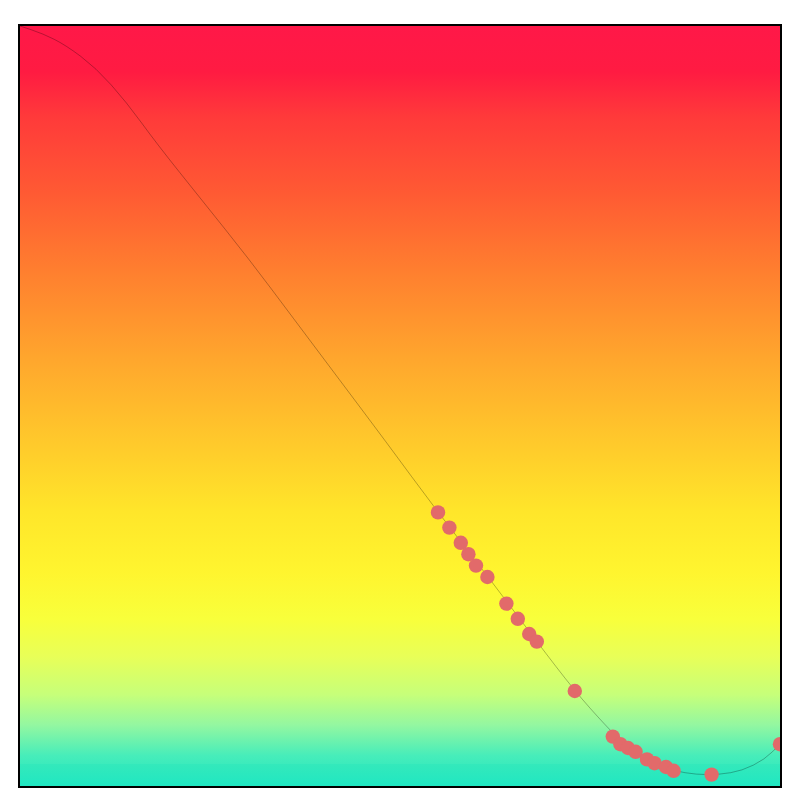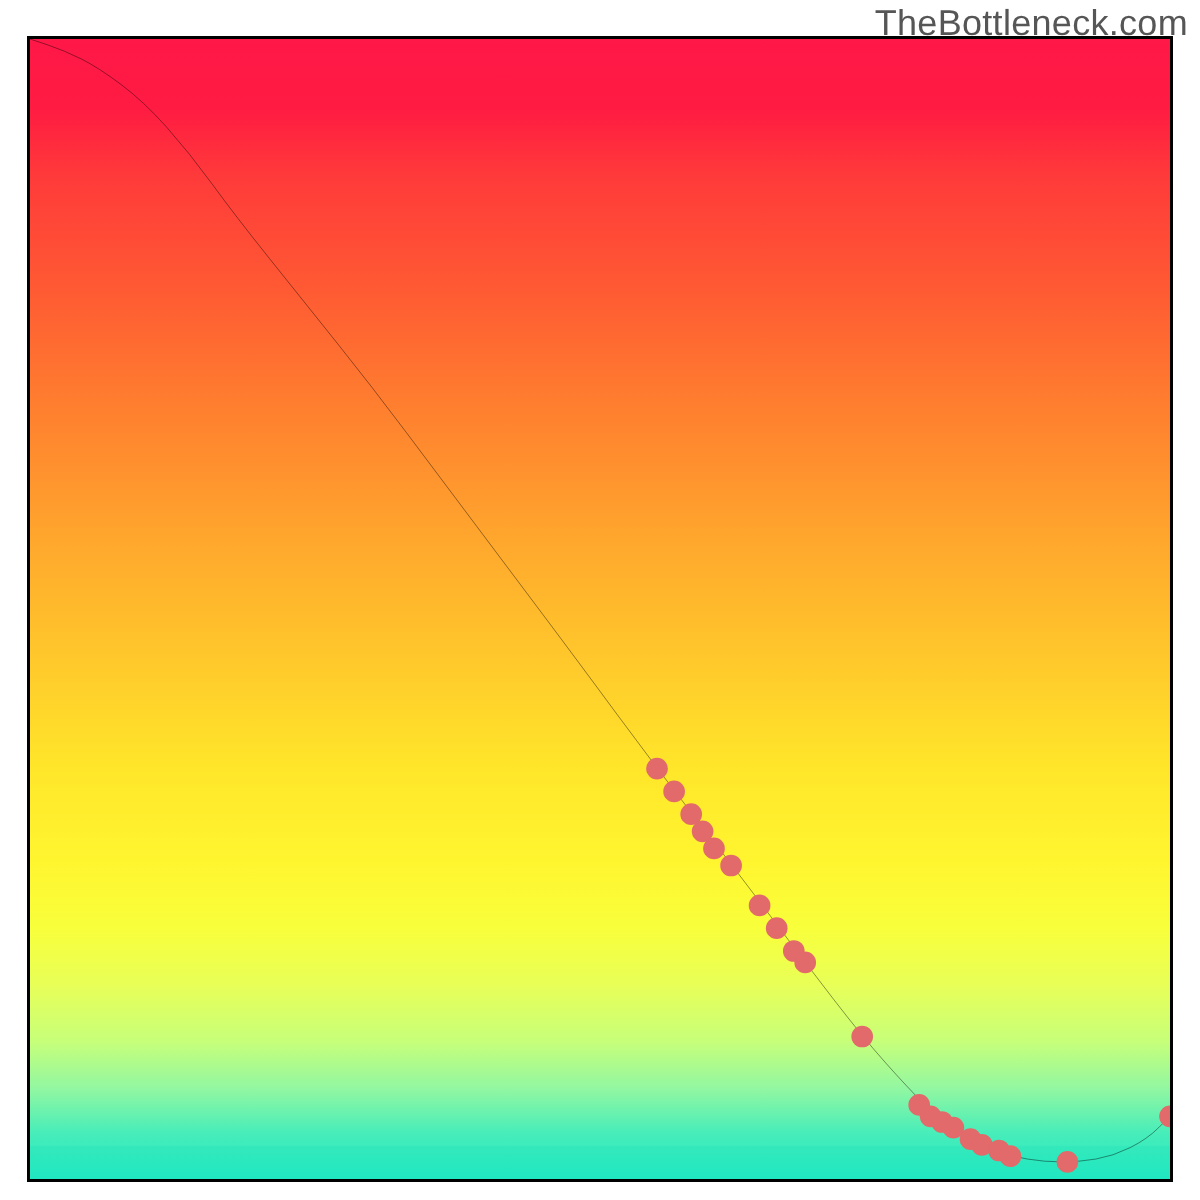--- a/index.html
+++ b/index.html
@@ -57,21 +57,20 @@
   }
   .dot {
     fill: #e26a6a;
     stroke: none;
   }
 </style>
 </head>
 <body>
 
 <div class="frame">
-  <div class="watermark">TheBottleneck.com</div>
 
   <div class="plot-area">
     <div class="green-strip"></div>
     <svg class="curve" viewBox="0 0 100 100" preserveAspectRatio="none">
       <path id="curve-path" fill="none" stroke="#000" stroke-width="0.28" vector-effect="non-scaling-stroke" d="M 0 0 Q 0 0 1.5 0.5 Q 3 1 4.5 1.75 Q 6 2.5 8 4 Q 10 5.5 12 7.75 Q 14 10 16 12.75 Q 18 15.5 21 19.25 Q 24 23 27 26.75 Q 30 30.5 33 34.5 Q 36 38.5 39 42.5 Q 42 46.5 45 50.5 Q 48 54.5 51.5 59.25 Q 55 64 58.5 68.5 Q 62 73 65 77 Q 68 81 70.5 84.25 Q 73 87.5 75 89.75 Q 77 92 78.5 93.5 Q 80 95 81.5 96 Q 83 97 84.5 97.5 Q 86 98 87.5 98.25 Q 89 98.5 90.5 98.5 Q 92 98.5 93.5 98.25 Q 95 98 96.5 97.25 Q 98 96.5 99 95.5 T 100 94.5"></path>
       <g id="dots">
           <circle cx="55" cy="64" r="0.95" class="dot"></circle>
           <circle cx="56.5" cy="66" r="0.95" class="dot"></circle>
           <circle cx="58" cy="68" r="0.95" class="dot"></circle>
           <circle cx="59" cy="69.5" r="0.95" class="dot"></circle>

